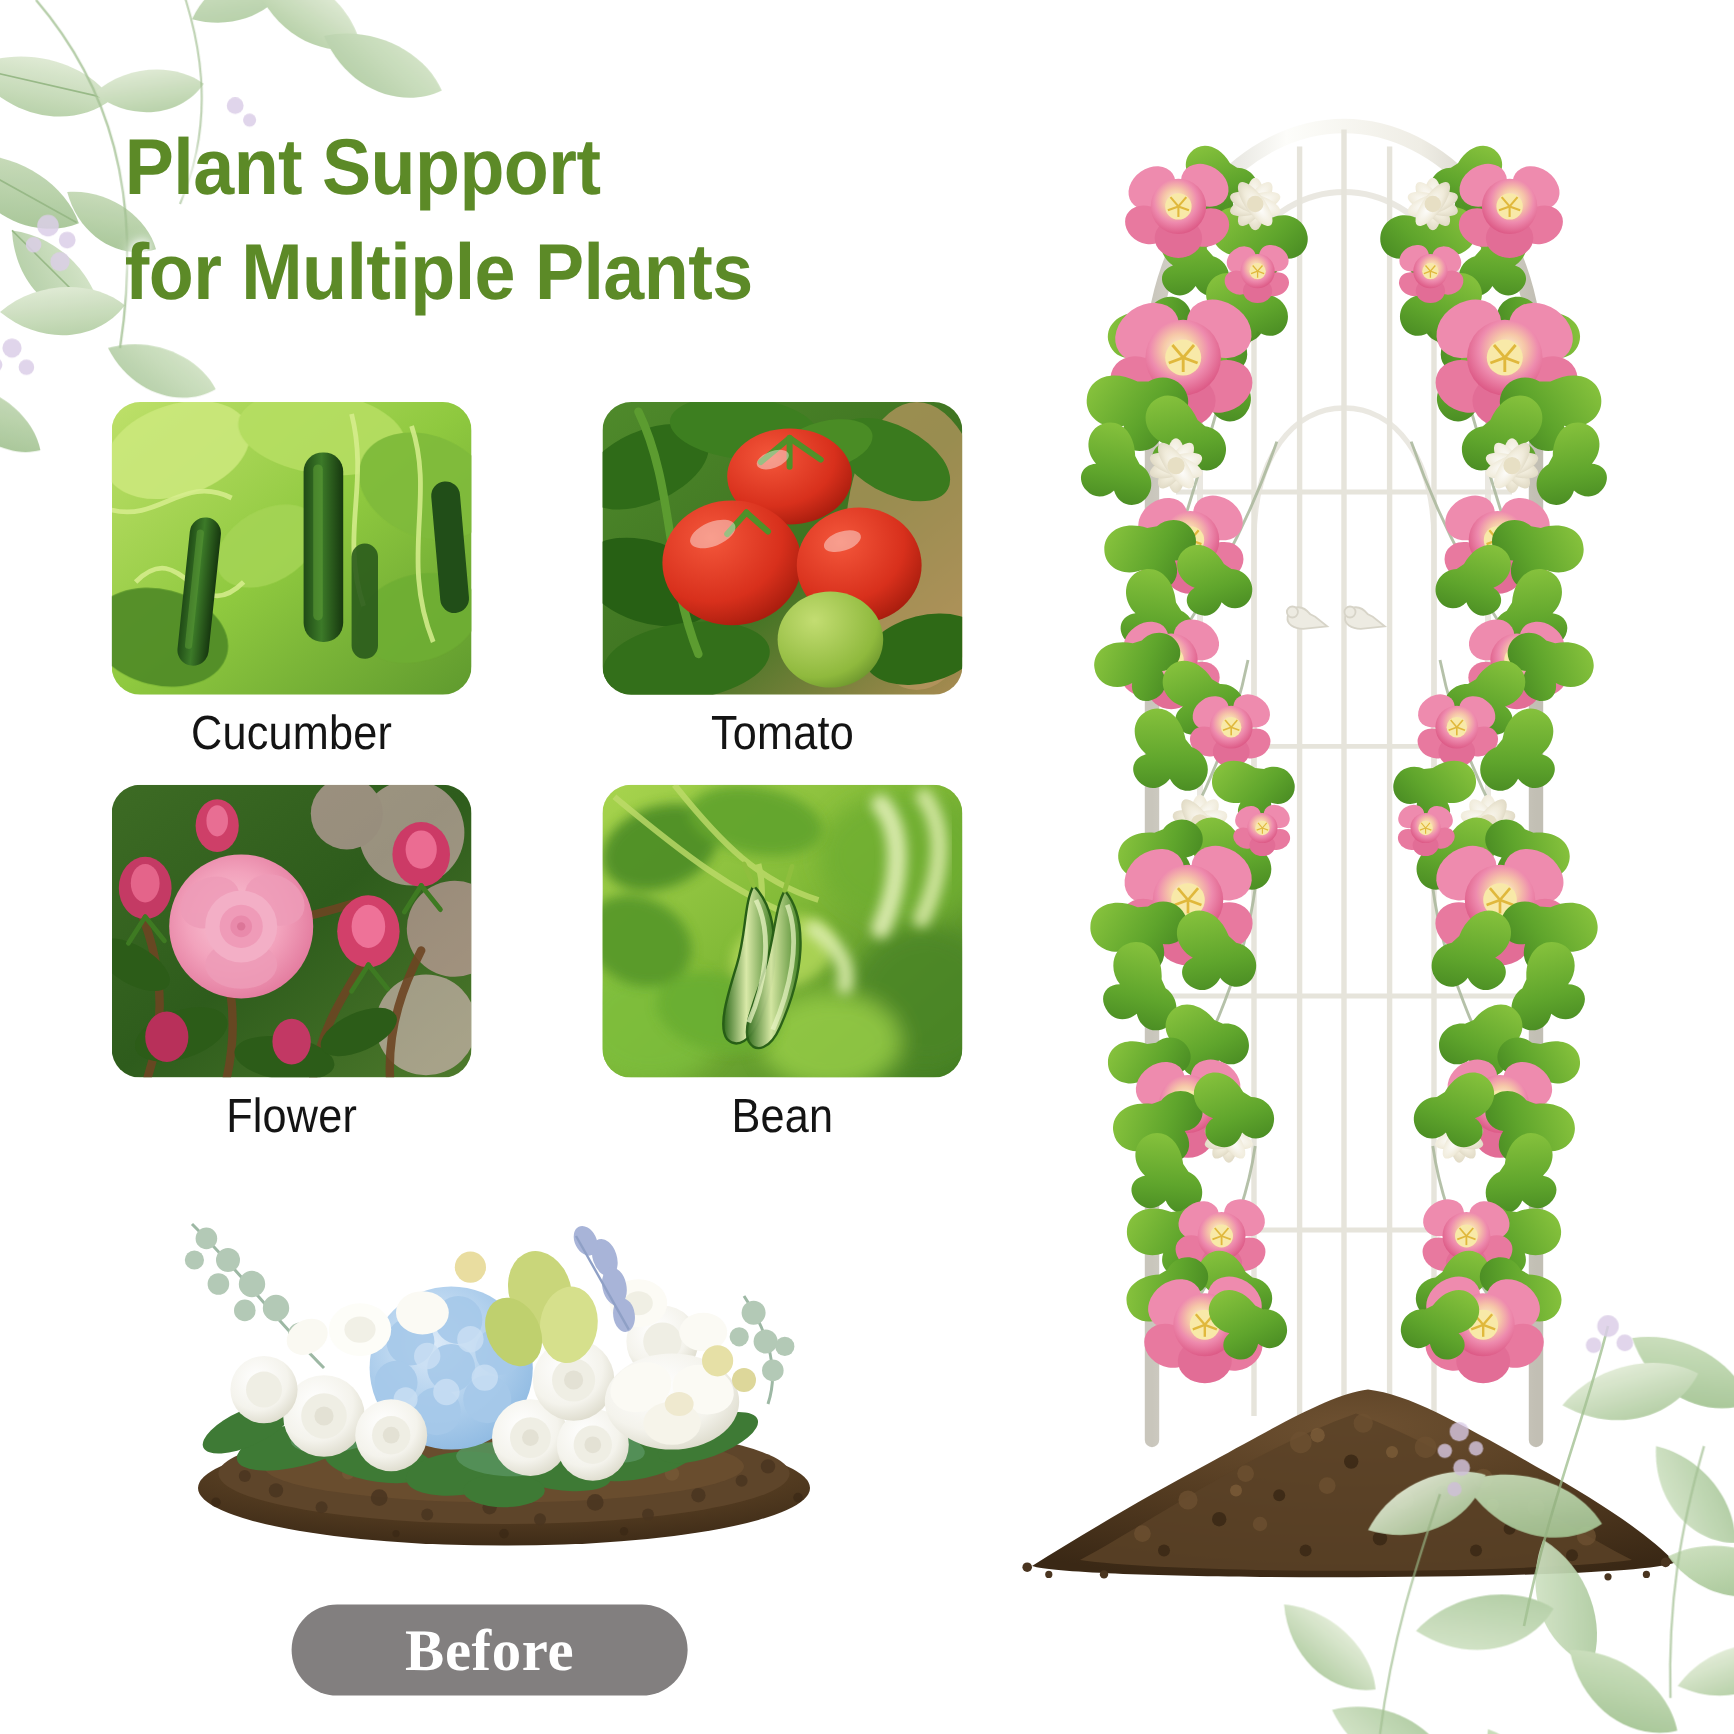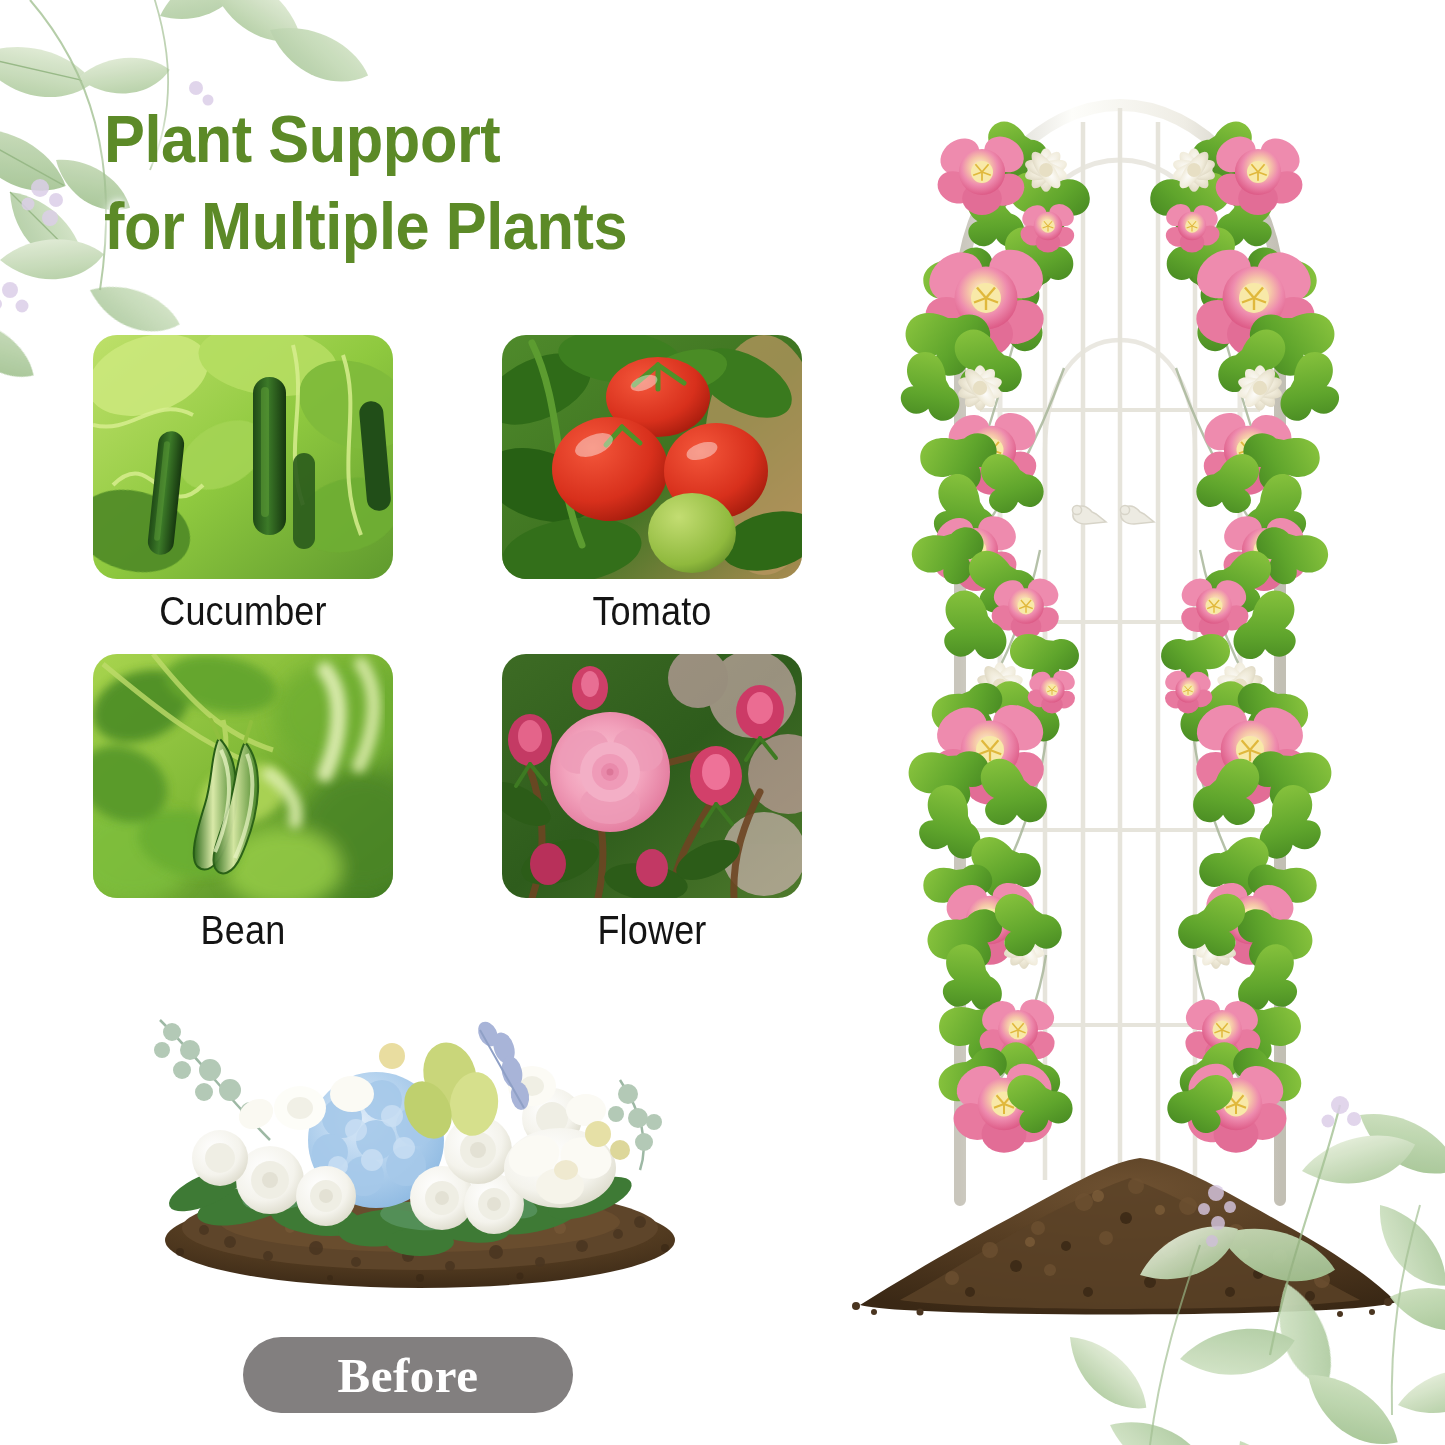--- a/index.html
+++ b/index.html
@@ -292,20 +292,103 @@
         <div class="plant-label">Tomato</div>
       </div>
     </div>
 
     <div class="plant-row">
 
       <div class="plant-cell">
         <div class="thumb">
           <svg viewBox="0 0 300 244" xmlns="http://www.w3.org/2000/svg">
             <defs>
+              <radialGradient id="roseMain" cx=".45" cy=".45" r=".6">
+                <stop offset="0" stop-color="#F9C8D6"></stop>
+                  <stop offset=".55" stop-color="#F2A2BC"></stop>
+                <stop offset="1" stop-color="#E2789C"></stop>
+              </radialGradient>
+              <radialGradient id="budDeep" cx=".4" cy=".35" r=".7">
+                <stop offset="0" stop-color="#F2traits"></stop>
+                  <stop offset="0" stop-color="#F06A96"></stop>
+                <stop offset="1" stop-color="#B8295A"></stop>
+              </radialGradient>
+              <linearGradient id="fBg" x1="0" y1="0" x2="1" y2="1">
+                <stop offset="0" stop-color="#3D6B24"></stop>
+                  <stop offset=".5" stop-color="#2E5C1C"></stop>
+                <stop offset="1" stop-color="#4E7A2C"></stop>
+              </linearGradient>
+            </defs>
+            <rect width="300" height="244" fill="url(#fBg)"></rect>
+
+            <g opacity=".55">
+              <circle cx="250" cy="40" r="44" fill="#F3BDD0"></circle>
+              <circle cx="286" cy="120" r="40" fill="#EFAFC6"></circle>
+              <circle cx="262" cy="200" r="42" fill="#F5C6D8"></circle>
+              <circle cx="196" cy="24" r="30" fill="#EEB6CC"></circle>
+            </g>
+
+            <g stroke="#6D4523" stroke-width="7" fill="none" opacity=".9" stroke-linecap="round">
+              <path d="M30 244 C 48 190 40 140 20 96"></path>
+              <path d="M96 244 C 108 190 96 150 84 110"></path>
+              <path d="M168 244 C 176 196 198 170 214 140"></path>
+              <path d="M232 244 C 230 200 244 166 258 138"></path>
+              <path d="M120 120 C 150 112 176 108 210 96"></path>
+            </g>
+
+            <g fill="#2C5C18">
+              <ellipse cx="58" cy="208" rx="40" ry="20" transform="rotate(-18 58 208)"></ellipse>
+              <ellipse cx="144" cy="228" rx="42" ry="18" transform="rotate(8 144 228)"></ellipse>
+              <ellipse cx="18" cy="150" rx="34" ry="16" transform="rotate(30 18 150)"></ellipse>
+              <ellipse cx="206" cy="206" rx="34" ry="16" transform="rotate(-24 206 206)"></ellipse>
+            </g>
+
+            <g transform="translate(108,118)">
+              <circle r="60" fill="url(#roseMain)"></circle>
+              <g fill="#EE9CB8" opacity=".85">
+                <ellipse cx="-26" cy="-20" rx="26" ry="20" transform="rotate(-30 -26 -20)"></ellipse>
+                <ellipse cx="28" cy="-22" rx="26" ry="20" transform="rotate(28 28 -22)"></ellipse>
+                <ellipse cx="0" cy="32" rx="30" ry="20"></ellipse>
+              </g>
+              <circle r="30" fill="#F3AFC6"></circle>
+              <circle r="18" fill="#EF9BB8"></circle>
+              <circle r="9" fill="#E98AAB"></circle>
+              <circle r="3.5" fill="#DC7698"></circle>
+            </g>
+
+            <g>
+              <ellipse cx="28" cy="86" rx="22" ry="26" fill="#C43A64"></ellipse>
+              <ellipse cx="28" cy="82" rx="12" ry="16" fill="#E4648A"></ellipse>
+              <ellipse cx="88" cy="34" rx="18" ry="22" fill="#CE3F68"></ellipse>
+              <ellipse cx="88" cy="30" rx="9" ry="13" fill="#E86E93"></ellipse>
+              <ellipse cx="214" cy="122" rx="26" ry="30" fill="#D2406A"></ellipse>
+              <ellipse cx="214" cy="118" rx="14" ry="18" fill="#EE7298"></ellipse>
+              <ellipse cx="258" cy="58" rx="24" ry="27" fill="#CC3A66"></ellipse>
+              <ellipse cx="258" cy="54" rx="13" ry="16" fill="#EB6C92"></ellipse>
+              <ellipse cx="46" cy="210" rx="18" ry="21" fill="#B8305A"></ellipse>
+              <ellipse cx="150" cy="214" rx="16" ry="19" fill="#C23864"></ellipse>
+
+              <g stroke="#3E7A22" stroke-width="4" fill="none" stroke-linecap="round">
+                <path d="M28 110 L 14 132"></path>
+                  <path d="M28 110 L 44 130"></path>
+                <path d="M214 150 L 200 172"></path>
+                  <path d="M214 150 L 230 170"></path>
+                <path d="M258 84 L 244 106"></path>
+                  <path d="M258 84 L 274 104"></path>
+              </g>
+            </g>
+          </svg>
+        </div>
+        <div class="plant-label">Flower</div>
+      </div>
+
+      <div class="plant-cell">
+        <div class="thumb">
+          <svg viewBox="0 0 300 244" xmlns="http://www.w3.org/2000/svg">
+            <defs>
               <linearGradient id="bBg" x1="0" y1="0" x2="1" y2="1">
                 <stop offset="0" stop-color="#A8D44E"></stop>
                   <stop offset=".45" stop-color="#83BB38"></stop>
                 <stop offset="1" stop-color="#3F7A22"></stop>
               </linearGradient>
               <linearGradient id="pod" x1="0" y1="0" x2="1" y2="0">
                 <stop offset="0" stop-color="#2F6B1C"></stop>
                   <stop offset=".45" stop-color="#D9E9A8"></stop>
                 <stop offset="1" stop-color="#3E7D22"></stop>
               </linearGradient>
@@ -352,103 +435,20 @@
               <path d="M176 120 C 196 134 206 150 202 168" stroke="#DCEDAE" stroke-width="13" fill="none" stroke-linecap="round"></path>
             </g>
 
             <g stroke="#8FBF3E" stroke-width="4" fill="none" stroke-linecap="round">
               <path d="M126 84 L 118 66"></path>
                 <path d="M152 88 L 158 68"></path>
             </g>
           </svg>
         </div>
         <div class="plant-label">Bean</div>
-      </div>
-
-      <div class="plant-cell">
-        <div class="thumb">
-          <svg viewBox="0 0 300 244" xmlns="http://www.w3.org/2000/svg">
-            <defs>
-              <radialGradient id="roseMain" cx=".45" cy=".45" r=".6">
-                <stop offset="0" stop-color="#F9C8D6"></stop>
-                  <stop offset=".55" stop-color="#F2A2BC"></stop>
-                <stop offset="1" stop-color="#E2789C"></stop>
-              </radialGradient>
-              <radialGradient id="budDeep" cx=".4" cy=".35" r=".7">
-                <stop offset="0" stop-color="#F2traits"></stop>
-                  <stop offset="0" stop-color="#F06A96"></stop>
-                <stop offset="1" stop-color="#B8295A"></stop>
-              </radialGradient>
-              <linearGradient id="fBg" x1="0" y1="0" x2="1" y2="1">
-                <stop offset="0" stop-color="#3D6B24"></stop>
-                  <stop offset=".5" stop-color="#2E5C1C"></stop>
-                <stop offset="1" stop-color="#4E7A2C"></stop>
-              </linearGradient>
-            </defs>
-            <rect width="300" height="244" fill="url(#fBg)"></rect>
-
-            <g opacity=".55">
-              <circle cx="250" cy="40" r="44" fill="#F3BDD0"></circle>
-              <circle cx="286" cy="120" r="40" fill="#EFAFC6"></circle>
-              <circle cx="262" cy="200" r="42" fill="#F5C6D8"></circle>
-              <circle cx="196" cy="24" r="30" fill="#EEB6CC"></circle>
-            </g>
-
-            <g stroke="#6D4523" stroke-width="7" fill="none" opacity=".9" stroke-linecap="round">
-              <path d="M30 244 C 48 190 40 140 20 96"></path>
-              <path d="M96 244 C 108 190 96 150 84 110"></path>
-              <path d="M168 244 C 176 196 198 170 214 140"></path>
-              <path d="M232 244 C 230 200 244 166 258 138"></path>
-              <path d="M120 120 C 150 112 176 108 210 96"></path>
-            </g>
-
-            <g fill="#2C5C18">
-              <ellipse cx="58" cy="208" rx="40" ry="20" transform="rotate(-18 58 208)"></ellipse>
-              <ellipse cx="144" cy="228" rx="42" ry="18" transform="rotate(8 144 228)"></ellipse>
-              <ellipse cx="18" cy="150" rx="34" ry="16" transform="rotate(30 18 150)"></ellipse>
-              <ellipse cx="206" cy="206" rx="34" ry="16" transform="rotate(-24 206 206)"></ellipse>
-            </g>
-
-            <g transform="translate(108,118)">
-              <circle r="60" fill="url(#roseMain)"></circle>
-              <g fill="#EE9CB8" opacity=".85">
-                <ellipse cx="-26" cy="-20" rx="26" ry="20" transform="rotate(-30 -26 -20)"></ellipse>
-                <ellipse cx="28" cy="-22" rx="26" ry="20" transform="rotate(28 28 -22)"></ellipse>
-                <ellipse cx="0" cy="32" rx="30" ry="20"></ellipse>
-              </g>
-              <circle r="30" fill="#F3AFC6"></circle>
-              <circle r="18" fill="#EF9BB8"></circle>
-              <circle r="9" fill="#E98AAB"></circle>
-              <circle r="3.5" fill="#DC7698"></circle>
-            </g>
-
-            <g>
-              <ellipse cx="28" cy="86" rx="22" ry="26" fill="#C43A64"></ellipse>
-              <ellipse cx="28" cy="82" rx="12" ry="16" fill="#E4648A"></ellipse>
-              <ellipse cx="88" cy="34" rx="18" ry="22" fill="#CE3F68"></ellipse>
-              <ellipse cx="88" cy="30" rx="9" ry="13" fill="#E86E93"></ellipse>
-              <ellipse cx="214" cy="122" rx="26" ry="30" fill="#D2406A"></ellipse>
-              <ellipse cx="214" cy="118" rx="14" ry="18" fill="#EE7298"></ellipse>
-              <ellipse cx="258" cy="58" rx="24" ry="27" fill="#CC3A66"></ellipse>
-              <ellipse cx="258" cy="54" rx="13" ry="16" fill="#EB6C92"></ellipse>
-              <ellipse cx="46" cy="210" rx="18" ry="21" fill="#B8305A"></ellipse>
-              <ellipse cx="150" cy="214" rx="16" ry="19" fill="#C23864"></ellipse>
-
-              <g stroke="#3E7A22" stroke-width="4" fill="none" stroke-linecap="round">
-                <path d="M28 110 L 14 132"></path>
-                  <path d="M28 110 L 44 130"></path>
-                <path d="M214 150 L 200 172"></path>
-                  <path d="M214 150 L 230 170"></path>
-                <path d="M258 84 L 244 106"></path>
-                  <path d="M258 84 L 274 104"></path>
-              </g>
-            </g>
-          </svg>
-        </div>
-        <div class="plant-label">Flower</div>
       </div>
     </div>
   </div>
 
   <div class="scene scene-before">
     <svg viewBox="0 0 600 310" xmlns="http://www.w3.org/2000/svg">
       <defs>
         <radialGradient id="soilB" cx=".5" cy=".25" r=".8">
           <stop offset="0" stop-color="#6B4E2C"></stop>
             <stop offset=".6" stop-color="#543C21"></stop>

